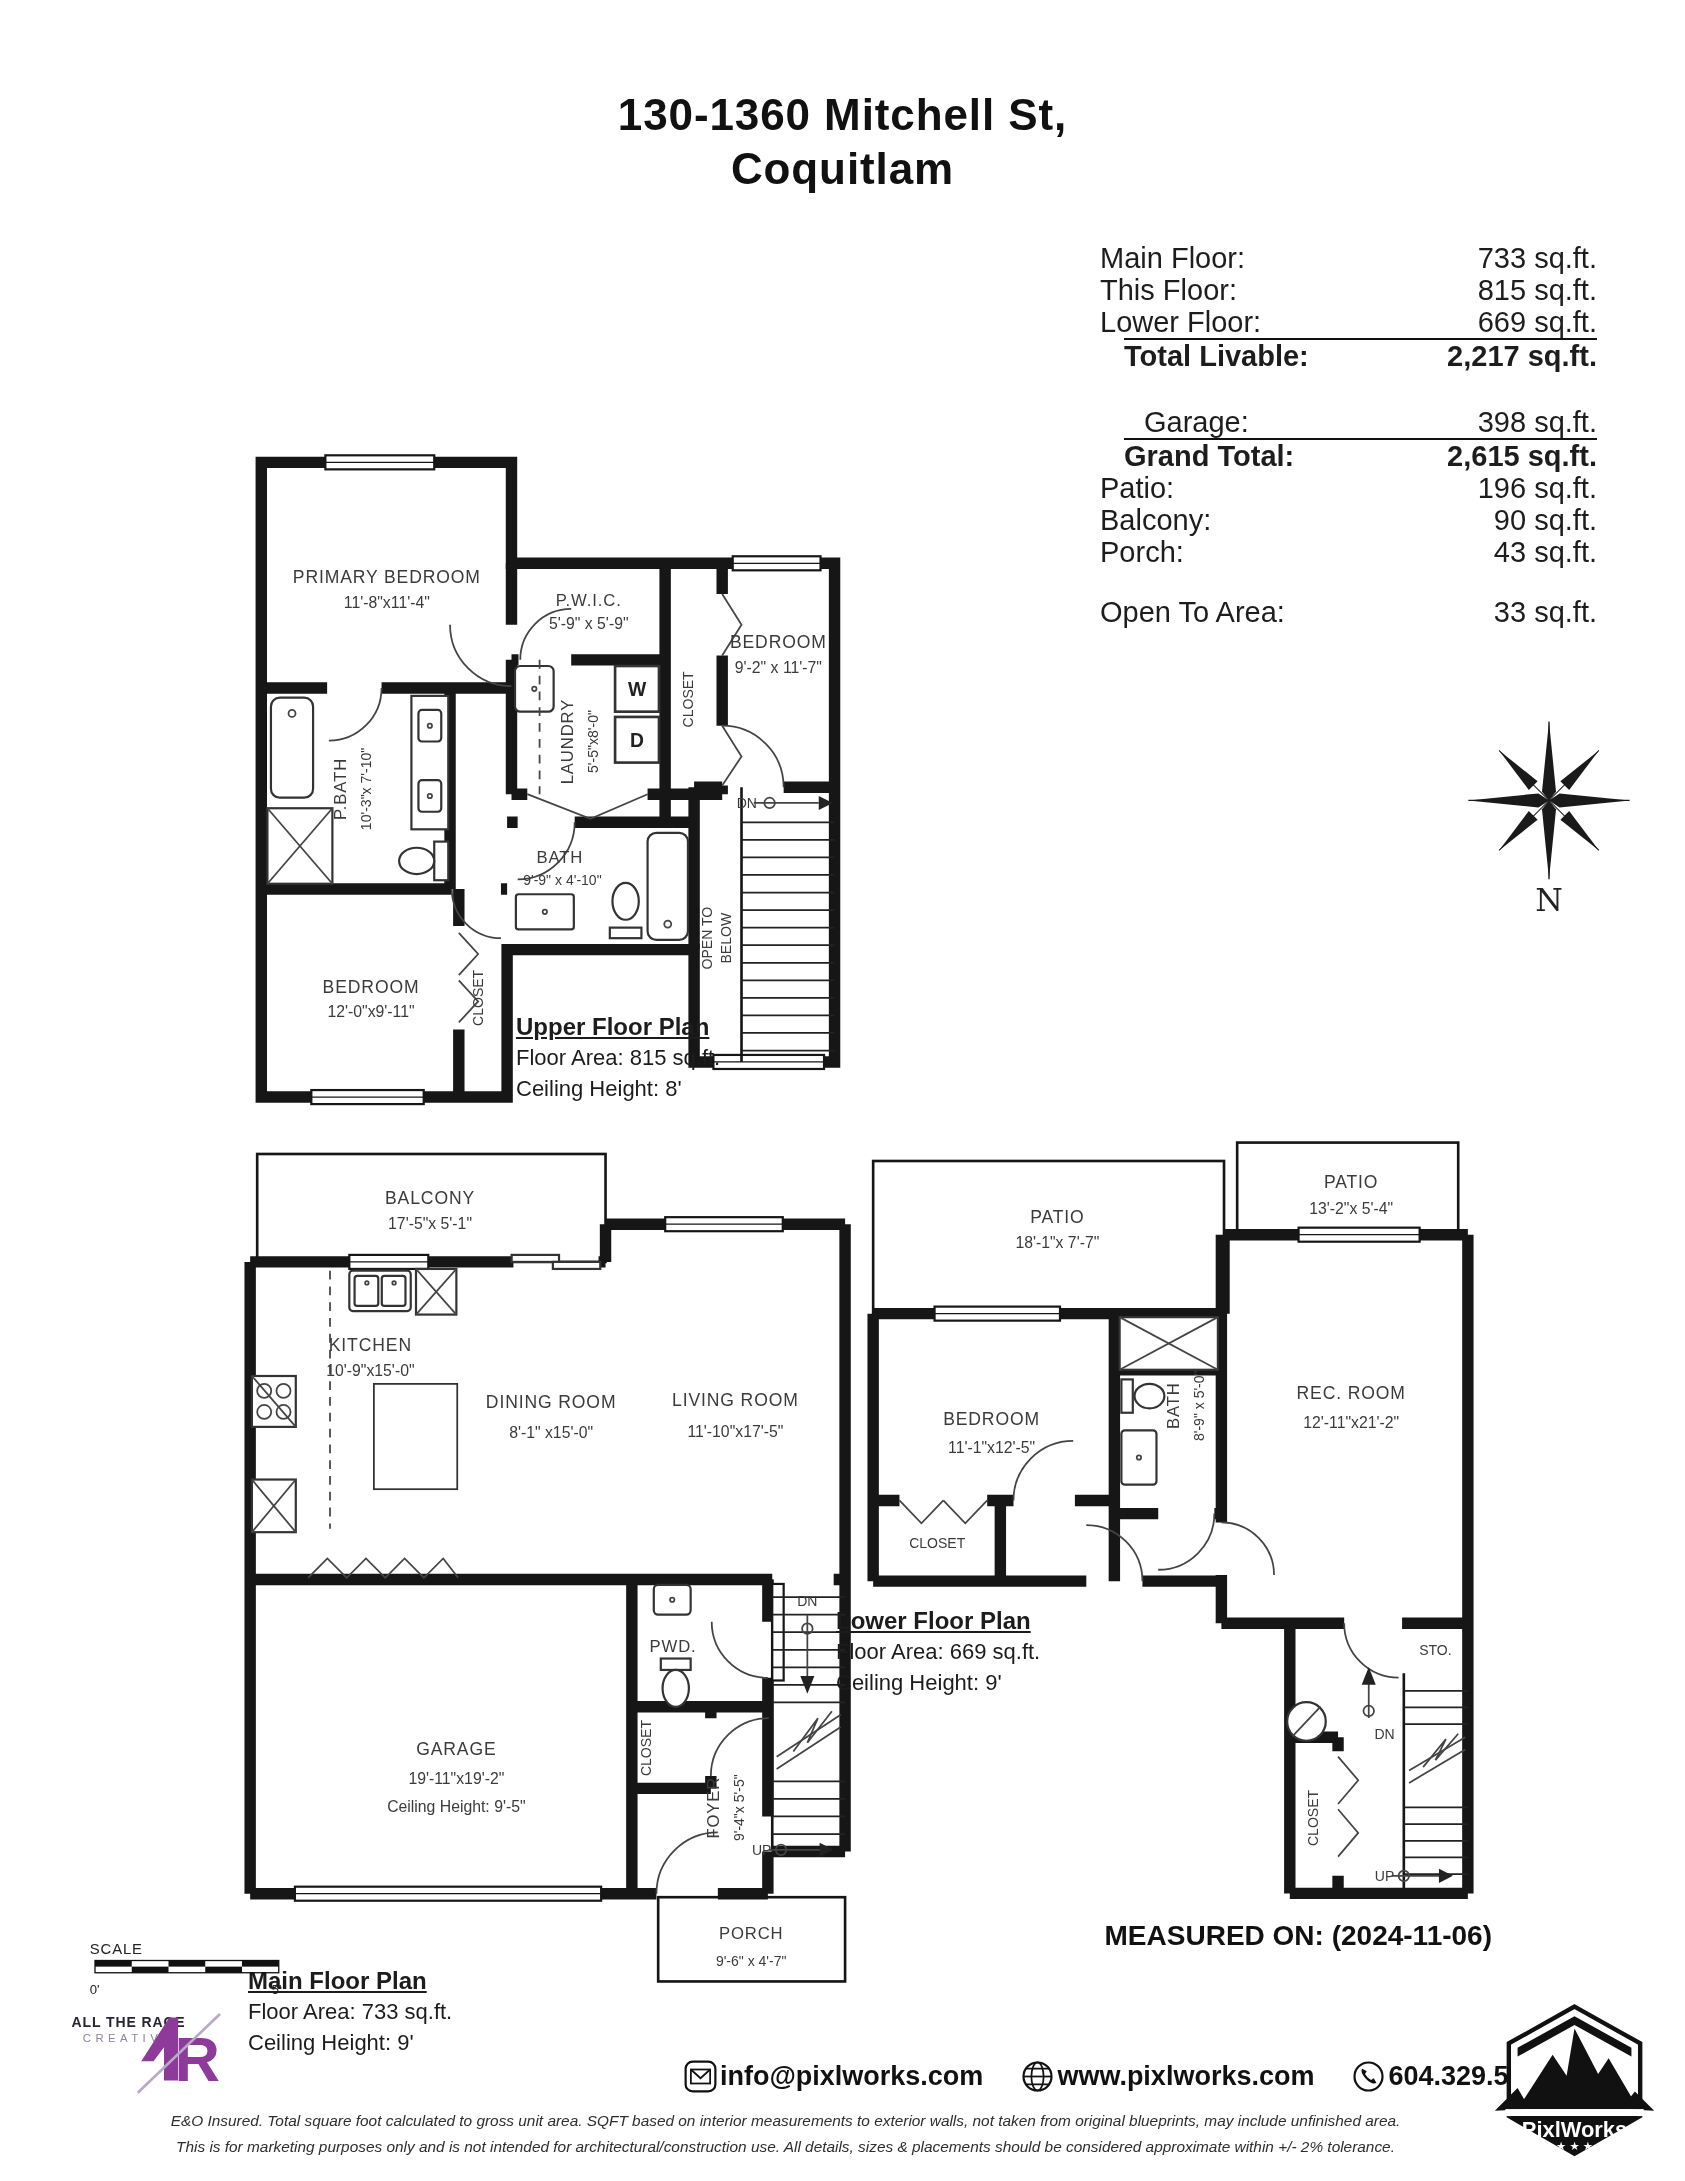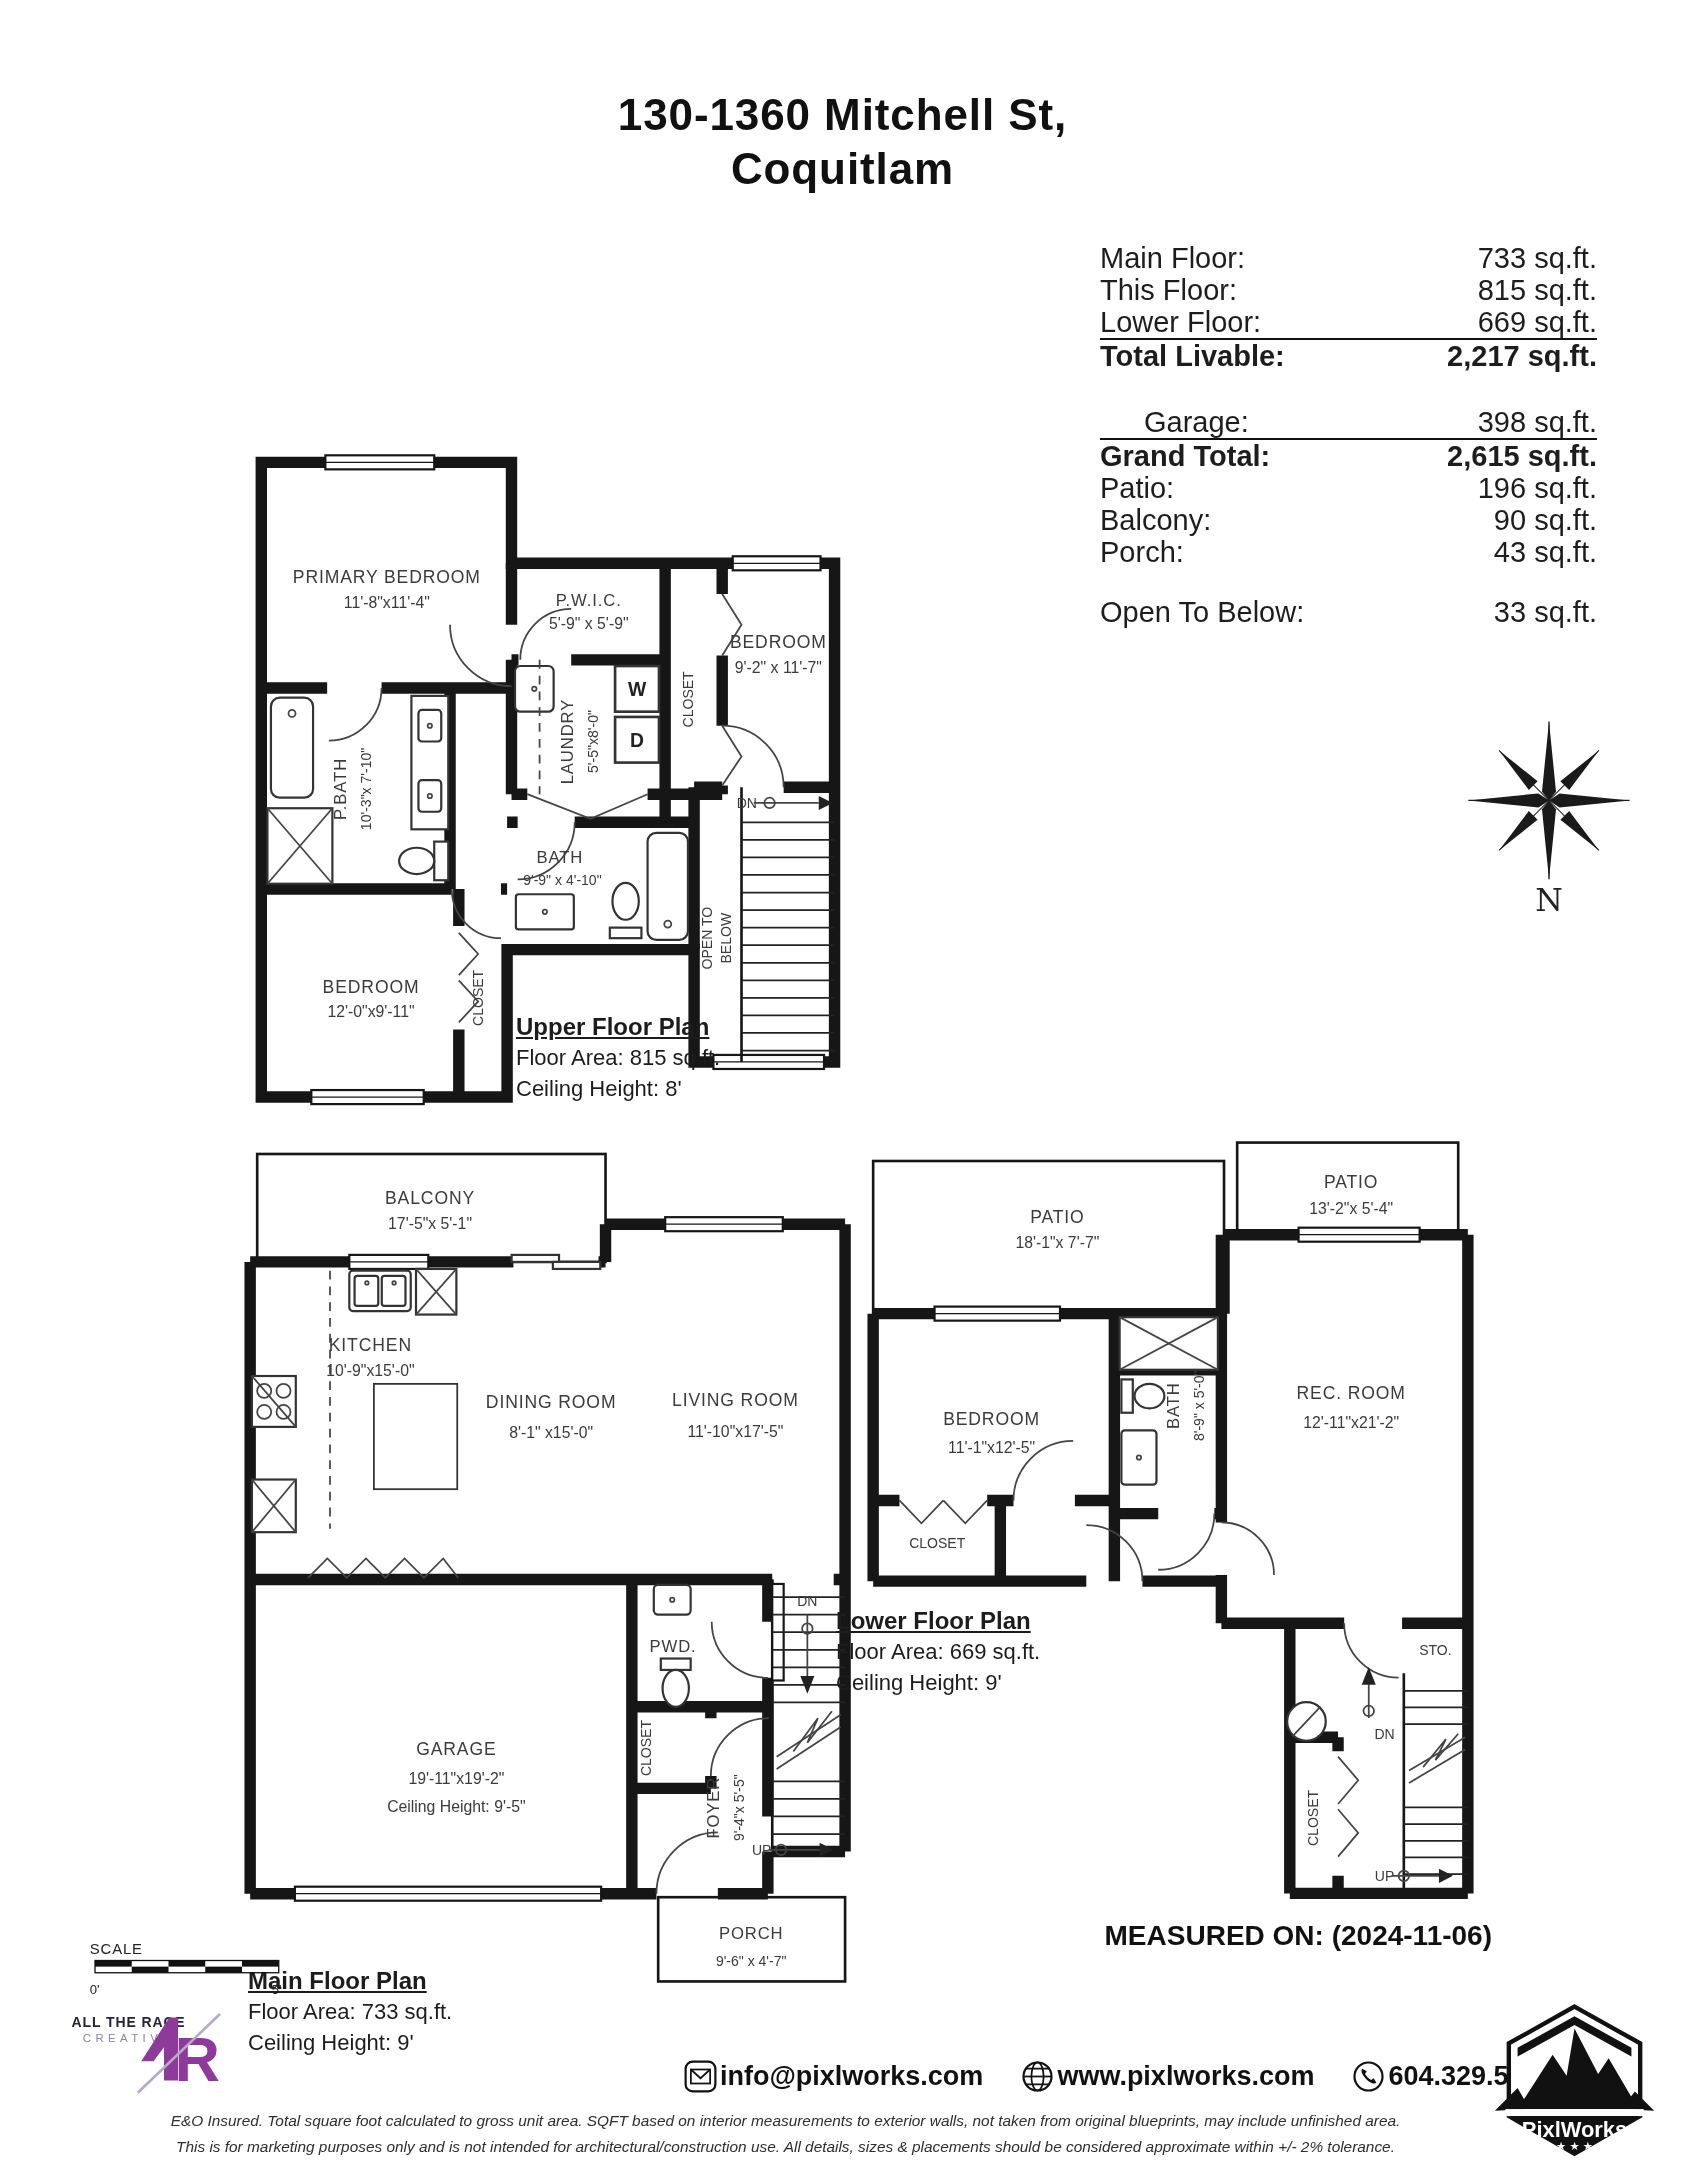--- a/index.html
+++ b/index.html
@@ -5,21 +5,21 @@
   html,body{margin:0;padding:0;background:#fff;}
   .page{position:relative;width:1685px;height:2181px;background:#fff;overflow:hidden;
         font-family:"Liberation Sans",sans-serif;color:#222;text-decoration:underline;}
   .abs{position:absolute;}
   
   .title{left:0;top:88px;width:1685px;text-align:center;font-size:44px;font-weight:700;
          line-height:54px;color:#111;letter-spacing:0.9px;}
   
   .area-table{left:1100px;top:242px;width:497px;font-size:29px;line-height:32px;color:#1d1d1d;}
   .arow{display:flex;justify-content:space-between;height:32px;}
-  .arow.total{font-weight:700;border-top:2.6px solid #111;}
+  .arow.total{font-weight:700;border-top:2.6px solid #111;margin-left:24px;}
   .arow.g2{margin-top:34px;margin-left:44px;}
   .arow.g3{}
   .arow.g4{margin-top:28px;}
   
   .plan-title{line-height:31px;color:#1c1c1c;font-size:22px;}
   .plan-title .pt{font-weight:700;font-size:24px;text-decoration:underline;}
   
   svg{position:absolute;overflow:visible;}
   .wall{stroke:#161616;stroke-width:13;fill:none;stroke-linecap:butt;}
   .wallthin{stroke:#161616;stroke-width:3;fill:none;}
@@ -84,21 +84,21 @@
       </div>
     <div class="arow">
         <span>Balcony:</span>
         <span>90 sq.ft.</span>
       </div>
     <div class="arow">
         <span>Porch:</span>
         <span>43 sq.ft.</span>
       </div>
     <div class="arow g4">
-        <span>Open To Below:</span>
+        <span>Open To Area:</span>
         <span>33 sq.ft.</span>
       </div>
   </div>
 
   <svg style="left:248px;top:436px" width="606" height="676" viewBox="0 0 690 770">
     <path class="wall" d="M15,30 H300 V145 H668 V713 H508 V585 H295 V753 H15 Z"></path>
     <path class="wall" d="M300,145 V215 M300,285 V287 M15,287 H90 M152,287 H300 M300,255 H308 M368,255 H475 M300,255 V408 M230,287 V516 M15,516 H232 M288,516 H295 M475,145 V440 M300,408 H318 M455,408 H475 M475,408 H540 M295,440 H307 M372,440 H508 M508,400 H540 M610,400 H668 M508,400 V585 M540,145 V180 M540,250 V330 M540,398 V408 M240,516 V558 M240,676 V753"></path>
 
     <g>
       <rect class="win" x="88" y="22" width="124" height="16"></rect>

